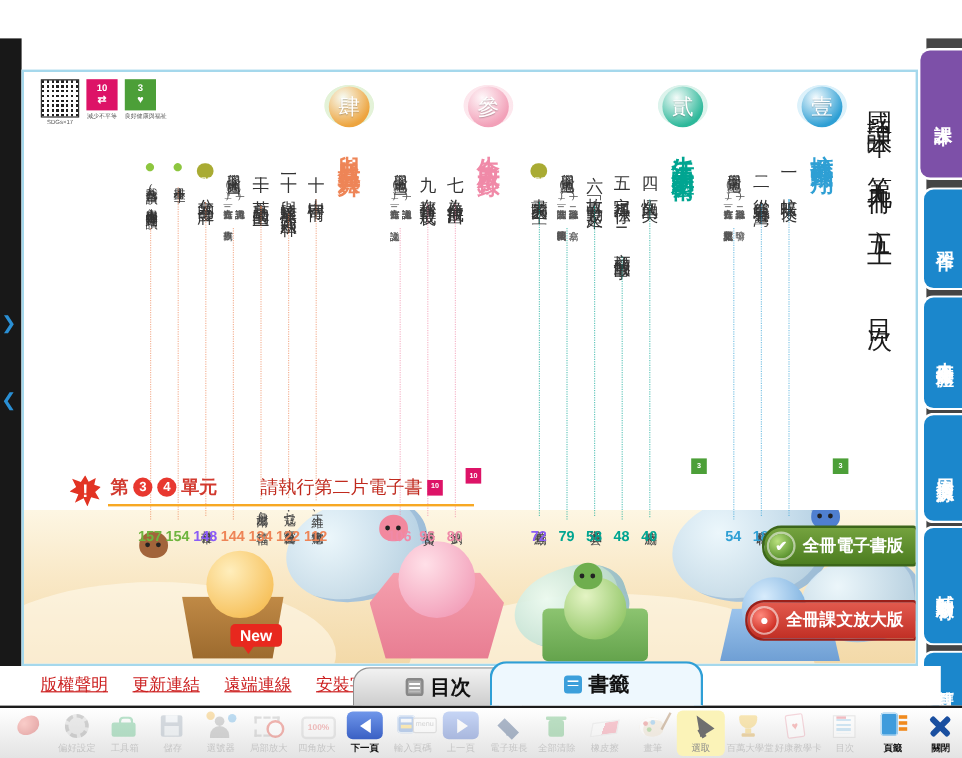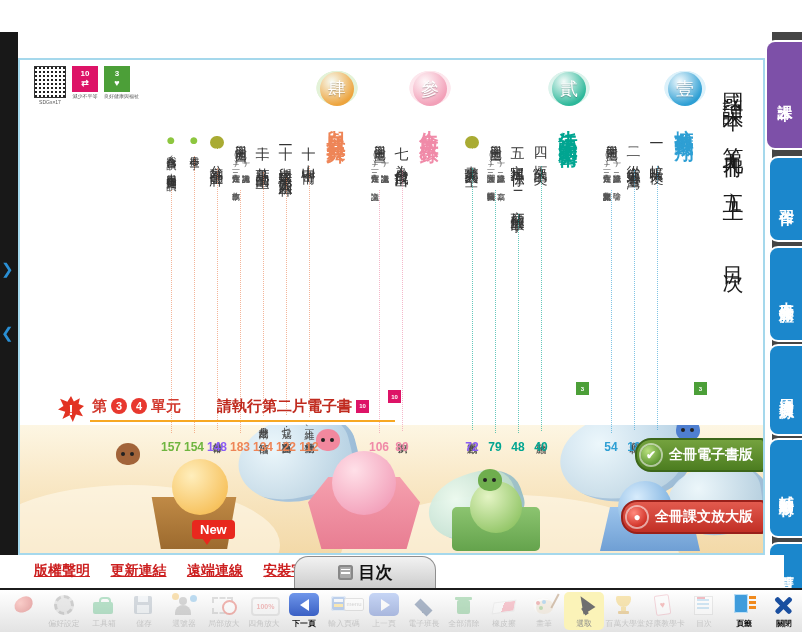--- a/index.html
+++ b/index.html
@@ -105,21 +105,21 @@
     font-family:"Liberation Sans",sans-serif;}
 
   
   .notice{position:absolute;left:38px;top:336px;display:flex;align-items:center;z-index:4;
     font-family:"Liberation Sans",sans-serif;}
   .burst{width:26px;height:26px;background:#e23323;color:#fff;font-weight:bold;font-size:15px;
     display:flex;align-items:center;justify-content:center;margin-right:6px;
     clip-path:polygon(50% 0,61% 21%,84% 9%,79% 31%,100% 38%,82% 54%,96% 78%,69% 71%,57% 100%,45% 74%,17% 88%,28% 61%,0 52%,21% 38%,8% 11%,36% 22%);}
   .nline{display:flex;align-items:center;gap:4px;border-bottom:2px solid #f7a823;padding:0 26px 4px 2px;}
   .ntext{color:#d2392e;font-size:15px;font-weight:bold;}
-  .naction{color:#c02a1e;font-size:15px;font-weight:bold;padding-left:32px;}
+  .naction{color:#c02a1e;font-size:15px;font-weight:normal;padding-left:32px;}
   .cnum{width:16px;height:16px;border-radius:50%;background:#e8382f;color:#fff;font-size:11px;
     font-weight:bold;display:flex;align-items:center;justify-content:center;}
 
   
   .illus{position:absolute;left:0;bottom:0;width:743px;height:128px;overflow:hidden;
     background:linear-gradient(180deg,#fdf6e3 0%,#f9e8c6 45%,#f3d9a8 100%);}
   .dune{position:absolute;border-radius:50%;background:rgba(255,252,240,.55);}
   .shell{position:absolute;border-radius:52% 48% 44% 56%;
     background:radial-gradient(circle at 32% 30%,rgba(235,247,253,.95),rgba(150,190,222,.8));
     box-shadow:inset -6px -4px 0 rgba(120,160,200,.4);}
@@ -144,21 +144,21 @@
   .sbtn .bico{width:20px;height:20px;border-radius:50%;margin-right:8px;
     display:flex;align-items:center;justify-content:center;font-size:12px;color:#fff;
     box-shadow:0 0 0 2px rgba(255,255,255,.55);}
   .sbtn.green{top:378px;background:linear-gradient(#74a23e,#4c7d20);border:2px solid #3c661a;}
   .sbtn.green .bico{background:radial-gradient(circle at 35% 30%,#b9e07e,#3f7d18);}
   .sbtn.red{top:440px;background:linear-gradient(#e25a4e,#c12f25);border:2px solid #99201a;}
   .sbtn.red .bico{background:radial-gradient(circle at 35% 30%,#ff8a7e,#c01208);}
 
   
   .footer-band{position:absolute;left:18px;top:523px;width:766px;height:33px;background:#fff;}
-  .flink{display:inline-block;margin:7px 0 0 16px;color:#cc2020;font-size:14px;font-weight:bold;
+  .flink{display:inline-block;margin:7px 0 0 16px;color:#cc2020;font-size:14px;font-weight:normal;
     text-decoration:underline;cursor:pointer;}
   .ftab{position:absolute;display:flex;align-items:center;justify-content:center;gap:6px;
     font-size:17px;font-weight:bold;color:#111;cursor:pointer;box-sizing:border-box;}
   .ftab-toc{left:276px;top:1px;width:142px;height:32px;
     background:linear-gradient(#f2f2f2,#cdcdcd);border:1px solid #8f8f8f;border-bottom:none;
     border-radius:14px 14px 0 0;z-index:1;}
   .ftab-bm{left:390px;top:-4px;width:178px;height:37px;background:#eef8fe;
     border:2px solid #2f9fd6;border-bottom:none;border-radius:14px 14px 0 0;z-index:2;}
   .tico{width:15px;height:15px;border-radius:3px;position:relative;}
   .tico.gray{background:#aaa;box-shadow:inset 0 0 0 2px #888;}
@@ -335,20 +335,26 @@
               <span class="lt vt">四　恆久的美</span>
               <span class="leader"></span>
               <span class="lauthor vt">蔣勳</span>
               <span class="lpage">40</span>
             </div>
             <div class="lcol">
               <span class="lt vt">五　它抓得住你──商標的故事</span>
               <span class="leader"></span>
               <span class="lpage">48</span>
             </div>
+            <div class="lcol">
+              <span class="lt vt">六　故事「動」起來</span>
+              <span class="leader"></span>
+              <span class="lauthor vt">游珮芸</span>
+              <span class="lpage">58</span>
+            </div>
             <div class="lcol map">
               <span class="lt vt">學習地圖二</span>
               <span class="lsub">(一)認識修辭──摹寫
 (二)閱讀有方法──自我提問策略</span>
               <span class="leader"></span>
               <span class="lpage">79</span>
             </div>
             <div class="lcol ladder">
               <span class="pill vt">閱讀階梯一</span>
               <span class="lt vt">畫家的天空</span>
@@ -362,20 +368,26 @@
               <div class="deco d2"></div>
               <div class="badge">參</div>
               <div class="utitle">生命啟示錄</div>
             </div>
             <div class="lcol">
               <span class="lt vt">七　為生命找出口</span>
               <span class="leader"></span>
               <span class="lauthor vt">劉俠</span>
               <span class="lpage">80</span>
             </div>
+            <div class="lcol">
+              <span class="lt vt">九　在挫折中成長</span>
+              <span class="leader"></span>
+              <span class="lauthor vt">楊裕貿</span>
+              <span class="lpage">96</span>
+            </div>
             <div class="lcol map">
               <span class="lt vt">學習地圖三</span>
               <span class="lsub">(一)認識議論文
 (二)寫作有方法──議論文</span>
               <span class="leader"></span>
               <span class="lpage">106</span>
             </div>
           </div>
           <div class="ugroup" style="--uc: #ee8557; --bc: #eda43e;">
             <div class="uhead">
@@ -399,21 +411,21 @@
               <span class="lt vt">十二　荒島上的國王</span>
               <span class="leader"></span>
               <span class="lauthor vt">丹尼爾·笛福</span>
               <span class="lpage">134</span>
             </div>
             <div class="lcol map">
               <span class="lt vt">學習地圖四</span>
               <span class="lsub">(一)認識古典詩
 (二)寫作有方法──故事寫作</span>
               <span class="leader"></span>
-              <span class="lpage">183</span>
+              <span class="lpage">144</span>
             </div>
             <div class="lcol ladder">
               <span class="pill vt">閱讀階梯二</span>
               <span class="lt vt">分享的金牌</span>
               <span class="leader"></span>
               <span class="lauthor vt">林韋伶</span>
               <span class="lpage">148</span>
             </div>
             <div class="lcol extra">
               <span class="bullet">●</span>
@@ -493,20 +505,24 @@
 
     <div class="footer-band">
       <span class="flink">版權聲明</span>
       <span class="flink">更新連結</span>
       <span class="flink">遠端連線</span>
       <span class="flink">安裝字型</span>
       <div class="ftab ftab-toc">
         <span class="tico gray"></span>
         <span>目次</span>
       </div>
+      <div class="ftab ftab-bm">
+        <span class="tico blue"></span>
+        <span>書籤</span>
+      </div>
     </div>
 
     <div class="toolbar" id="toolbar">
         <div class="titem disabled">
           <div class="ic ik-laser">
             <div class="s1"></div>
             <div class="s2"></div>
             <div class="s3"></div>
             <div class="s4"></div>
           </div>

